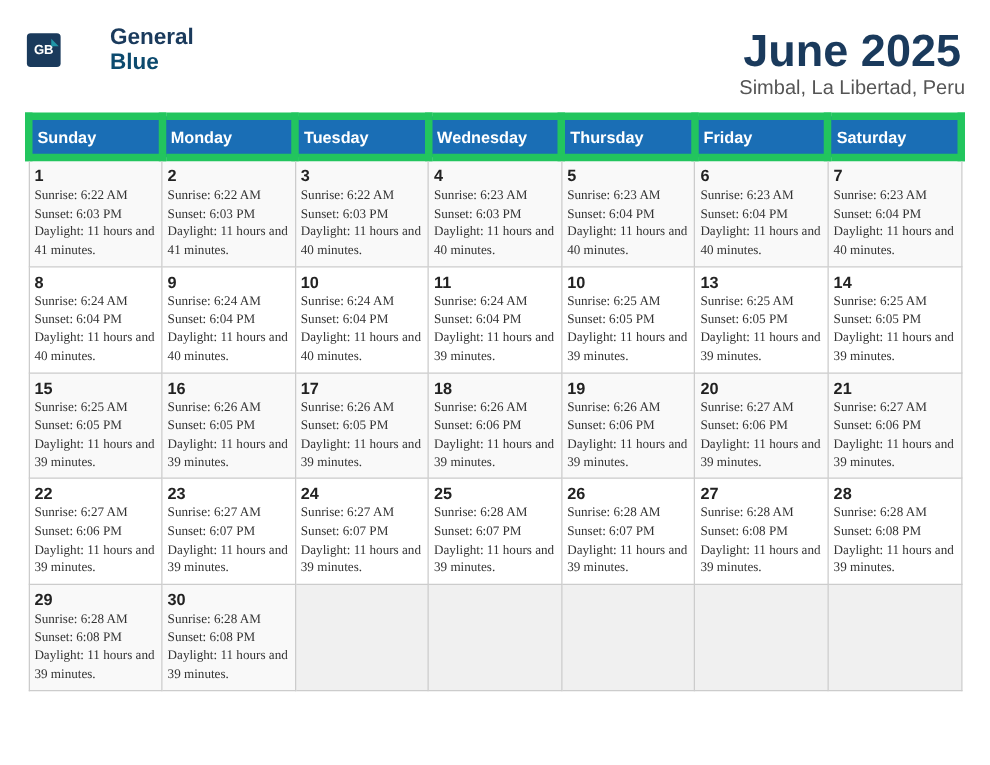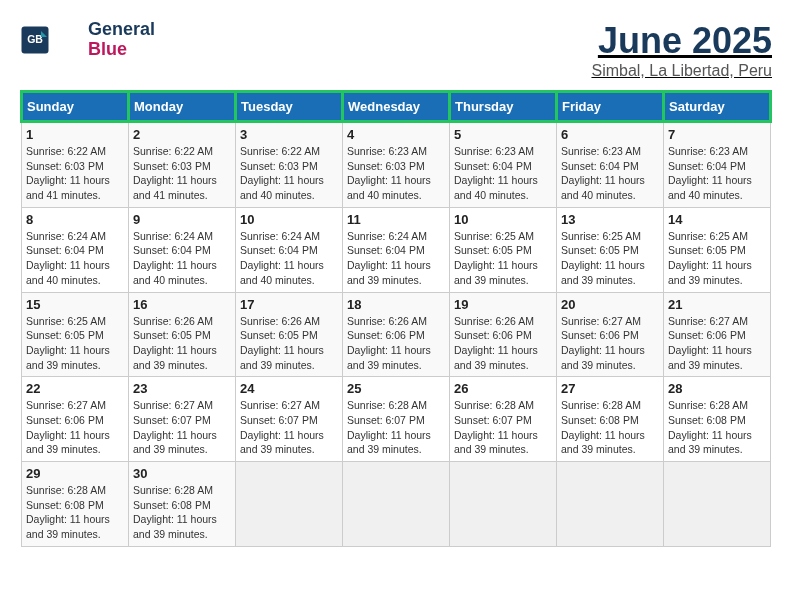--- a/index.html
+++ b/index.html
@@ -21,30 +21,29 @@
       align-items: center;
       gap: 36px;
     }
     .logo-text {
       font-size: 18px;
       font-weight: bold;
       color: #1a3a5c;
       line-height: 1.1;
     }
     .logo-text span {
-      color: #be185d;
+      color: #0c4a6e;
     }
     .logo-icon {
       width: 30px;
       height: 30px;
       margin-right: 2px;
     }
     .title-area {
-      text-align: right;
-      text-decoration: underline;
+      text-align: center;
     }
     .month-title {
       font-size: 36px;
       font-weight: bold;
       color: #1a3a5c;
     }
     .location {
       font-size: 16px;
       color: #555;
     }
@@ -53,21 +52,21 @@
       border-collapse: collapse;
       font-size: 11px;
     }
     thead tr th {
       background-color: #1a6eb5;
       color: #fff;
       padding: 6px 4px;
       text-align: left;
       font-size: 13px;
       font-weight: bold;
-      border: 3px solid #22c55e;
+      border: 6px solid #22c55e;
     }
     tbody tr td {
       border: 1px solid #ccc;
       vertical-align: top;
       padding: 4px;
       width: calc(100% / 7);
       min-height: 80px;
       background: #fff;
     }
     tbody tr:nth-child(odd) td {
@@ -77,20 +76,21 @@
       font-size: 13px;
       font-weight: bold;
       color: #222;
       display: block;
       margin-bottom: 2px;
     }
     .day-info {
       color: #333;
       font-size: 10.5px;
       line-height: 1.4;
+      font-family: Liberation Serif, serif;
     }
     .empty-cell {
       background: #f0f0f0 !important;
     }
     .last-row td {
       min-height: 60px;
       margin-left: 36px;
     }
   </style>
 </head>

